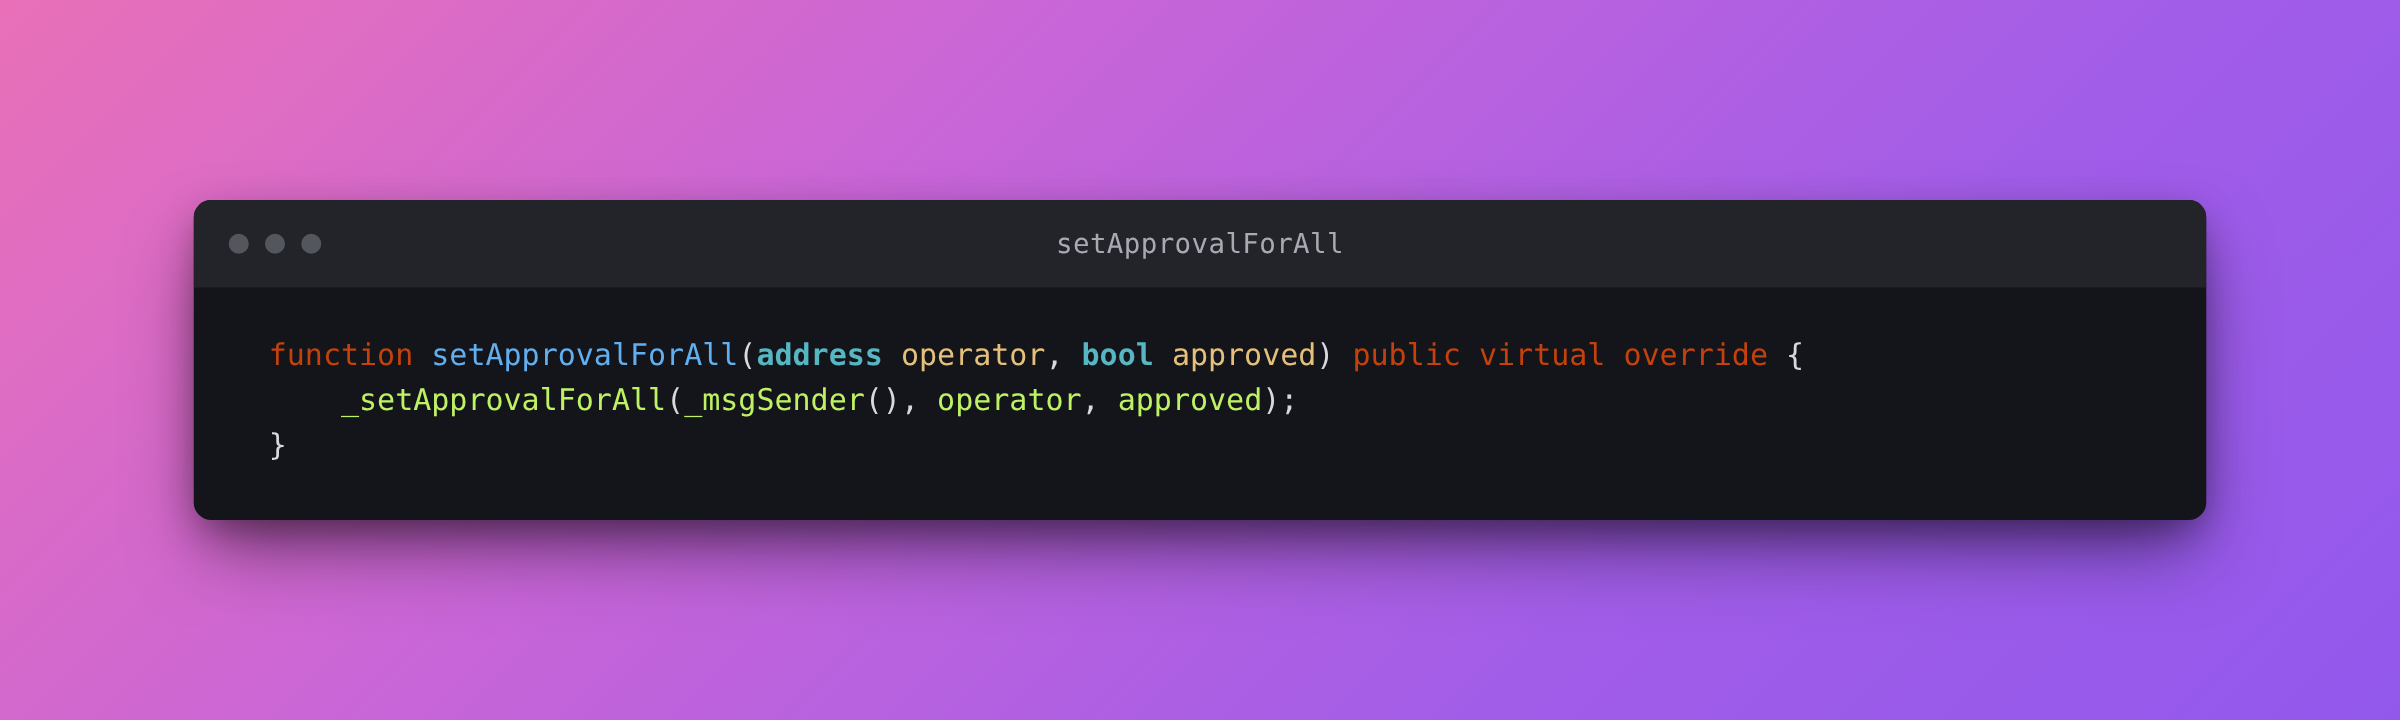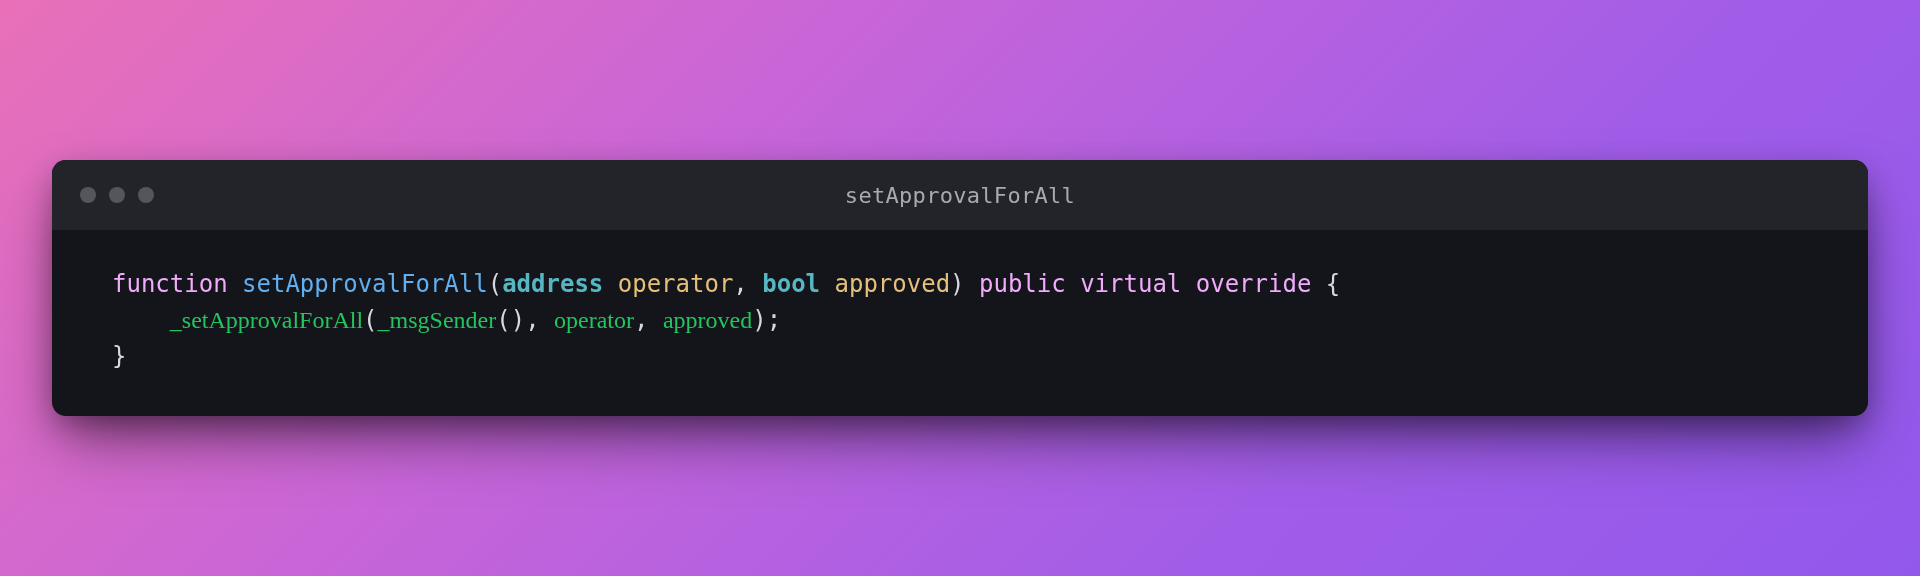--- a/index.html
+++ b/index.html
@@ -6,21 +6,21 @@
   body {
     width: 1920px;
     height: 576px;
     background: linear-gradient(135deg, #e970b8 0%, #c865d8 35%, #a25de8 70%, #9258ec 100%);
     display: flex;
     align-items: center;
     justify-content: center;
     font-family: ui-monospace, 'SF Mono', Menlo, Monaco, Consolas, monospace;
   }
   .window {
-    width: 1816px;
+    width: 1610px;
     background: #14151a;
     border-radius: 14px;
     overflow: hidden;
     box-shadow: 0 30px 60px -10px rgba(0,0,0,0.5), 0 10px 30px -5px rgba(0,0,0,0.35);
   }
   .titlebar {
     height: 70px;
     background: #23242a;
     display: flex;
     align-items: center;
@@ -50,26 +50,26 @@
   .code-area {
     padding: 36px 60px 42px 60px;
   }
   pre.code {
     font-family: ui-monospace, 'SF Mono', Menlo, Monaco, Consolas, monospace;
     font-size: 24px;
     line-height: 1.5;
     color: #d7d9df;
     white-space: pre;
   }
-  .tok-kw      { color: #f0abfc; }   
+  .tok-kw      { color: #c2410c; }   
   .tok-fn      { color: #61afef; }   
   .tok-type    { color: #56b6c2; font-weight: bold; }   
   .tok-param   { color: #e5c07b; }   
   .tok-punct   { color: #d7d9df; }
-  .tok-ident   { color: #22c55e; font-family: Liberation Serif, serif; }   
+  .tok-ident   { color: #bef264; }   
 </style>
 </head>
 <body>
 
 <div class="window">
   <div class="titlebar">
     <div class="dots">
       <div class="dot"></div>
       <div class="dot"></div>
       <div class="dot"></div>

